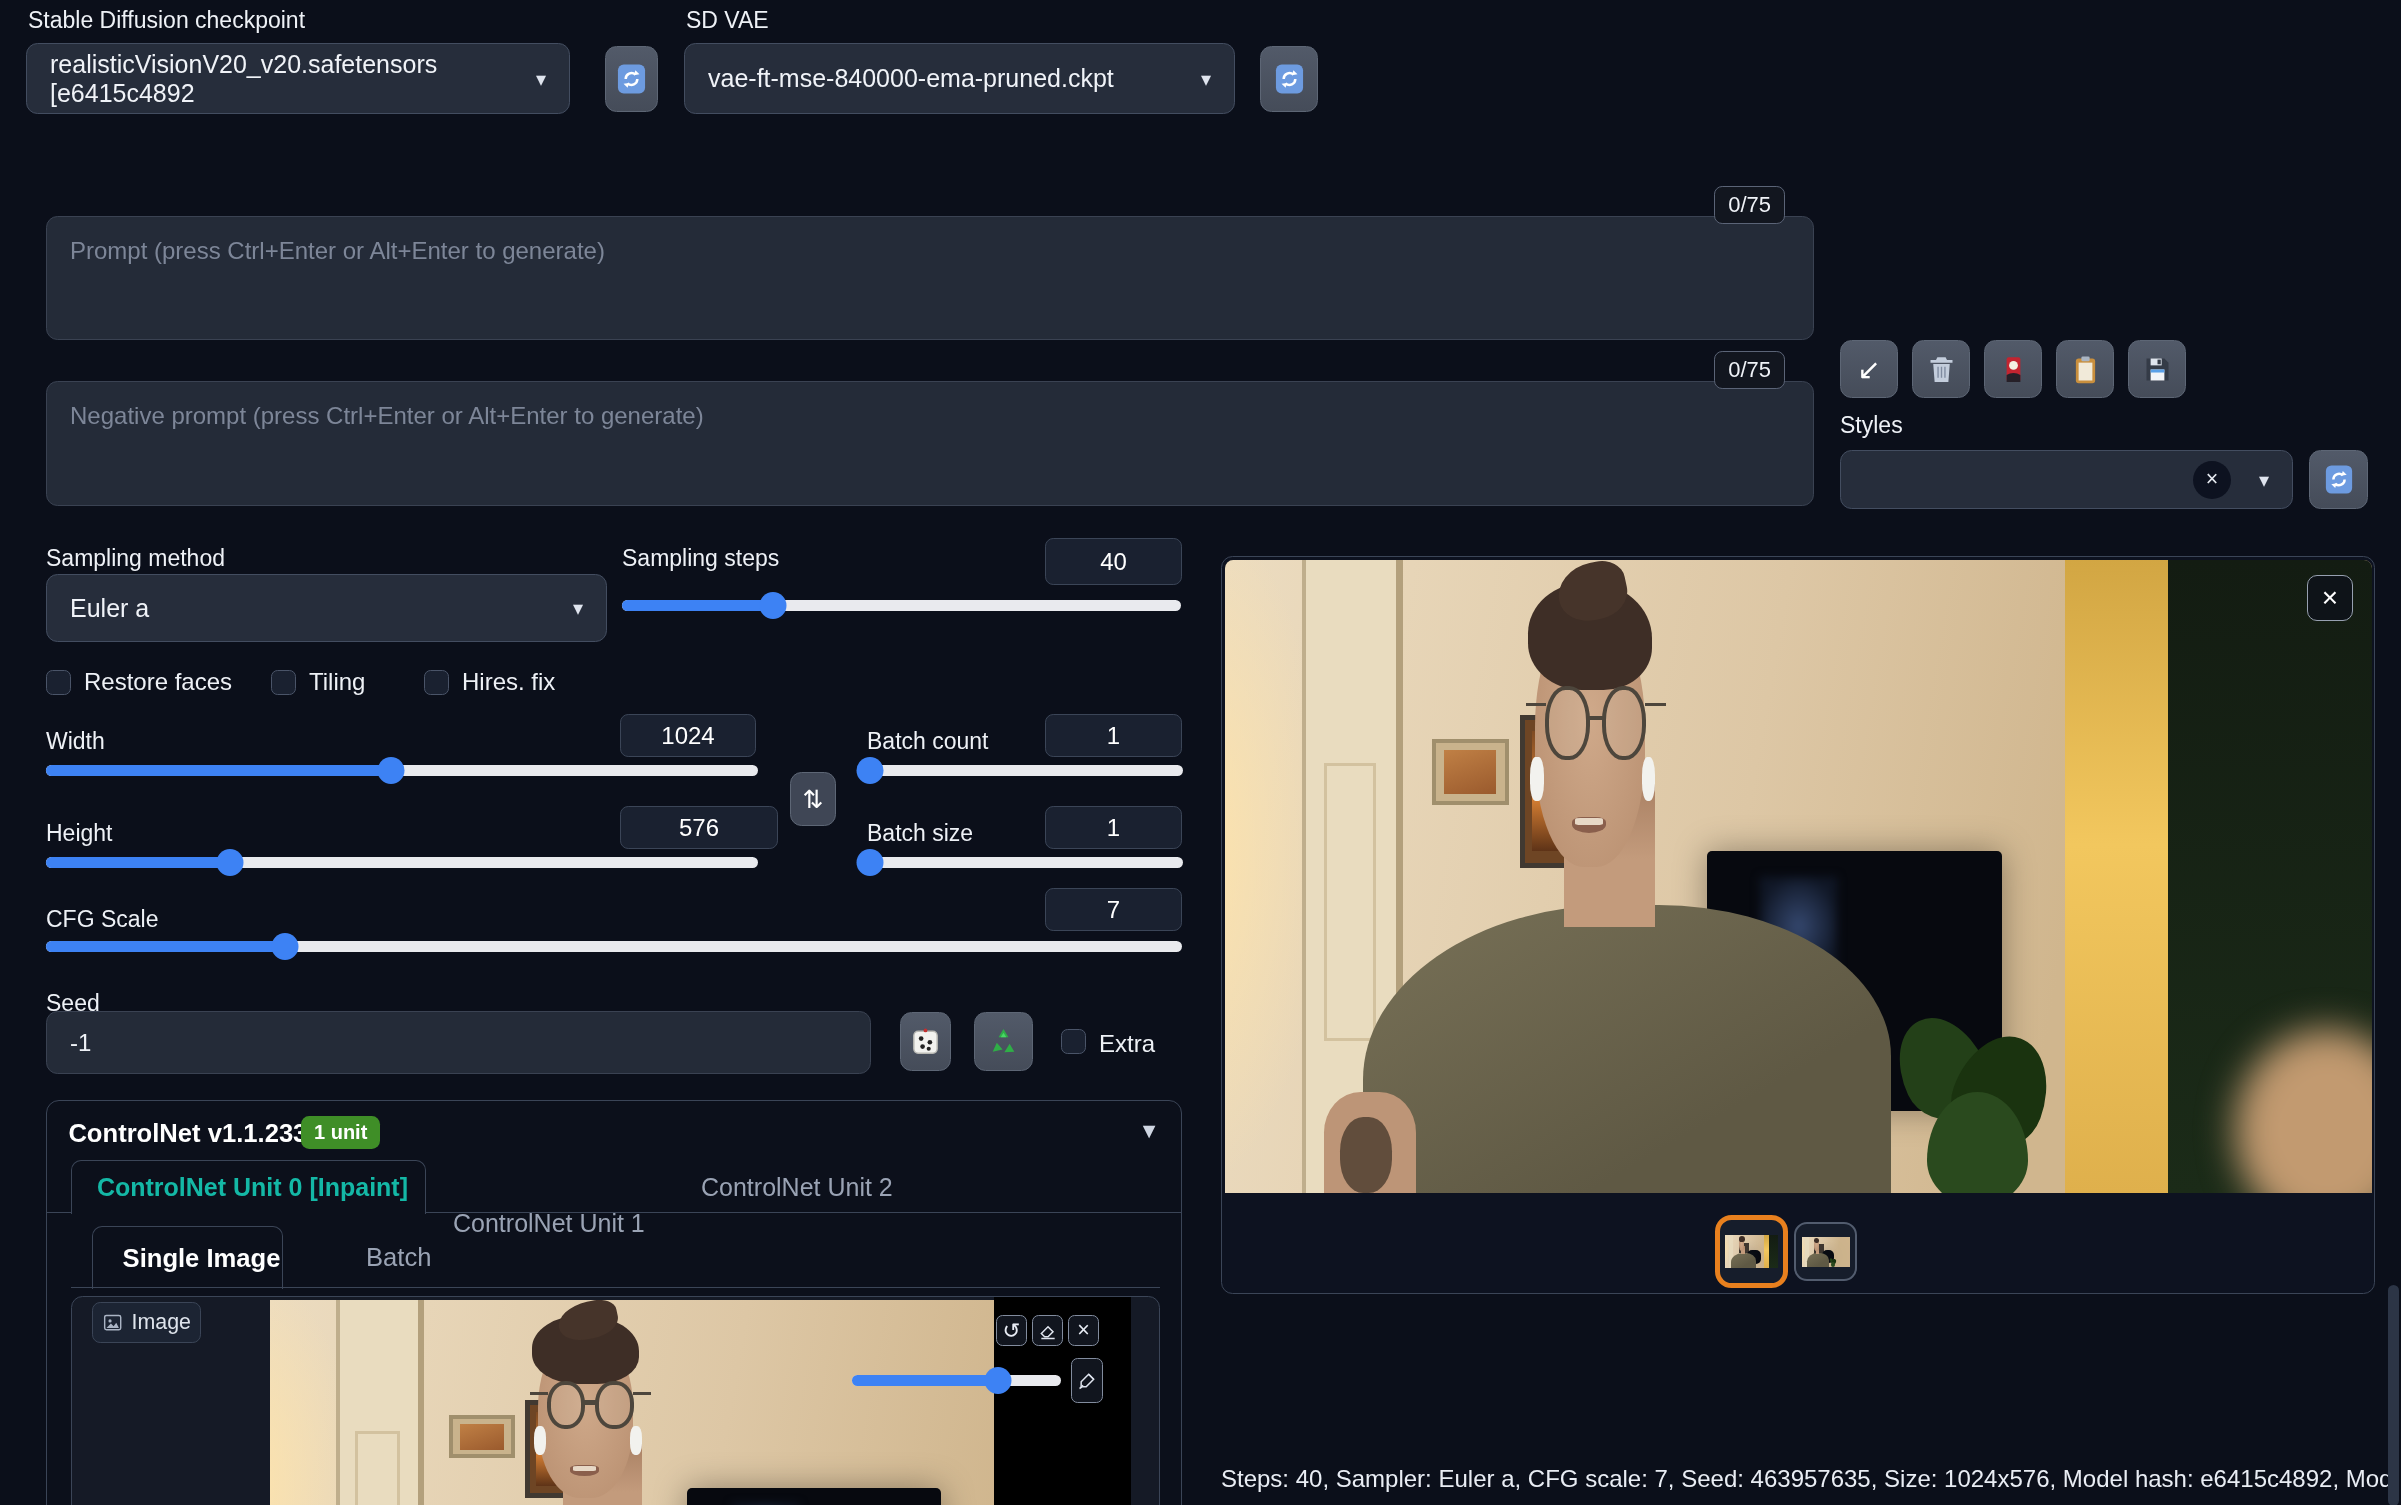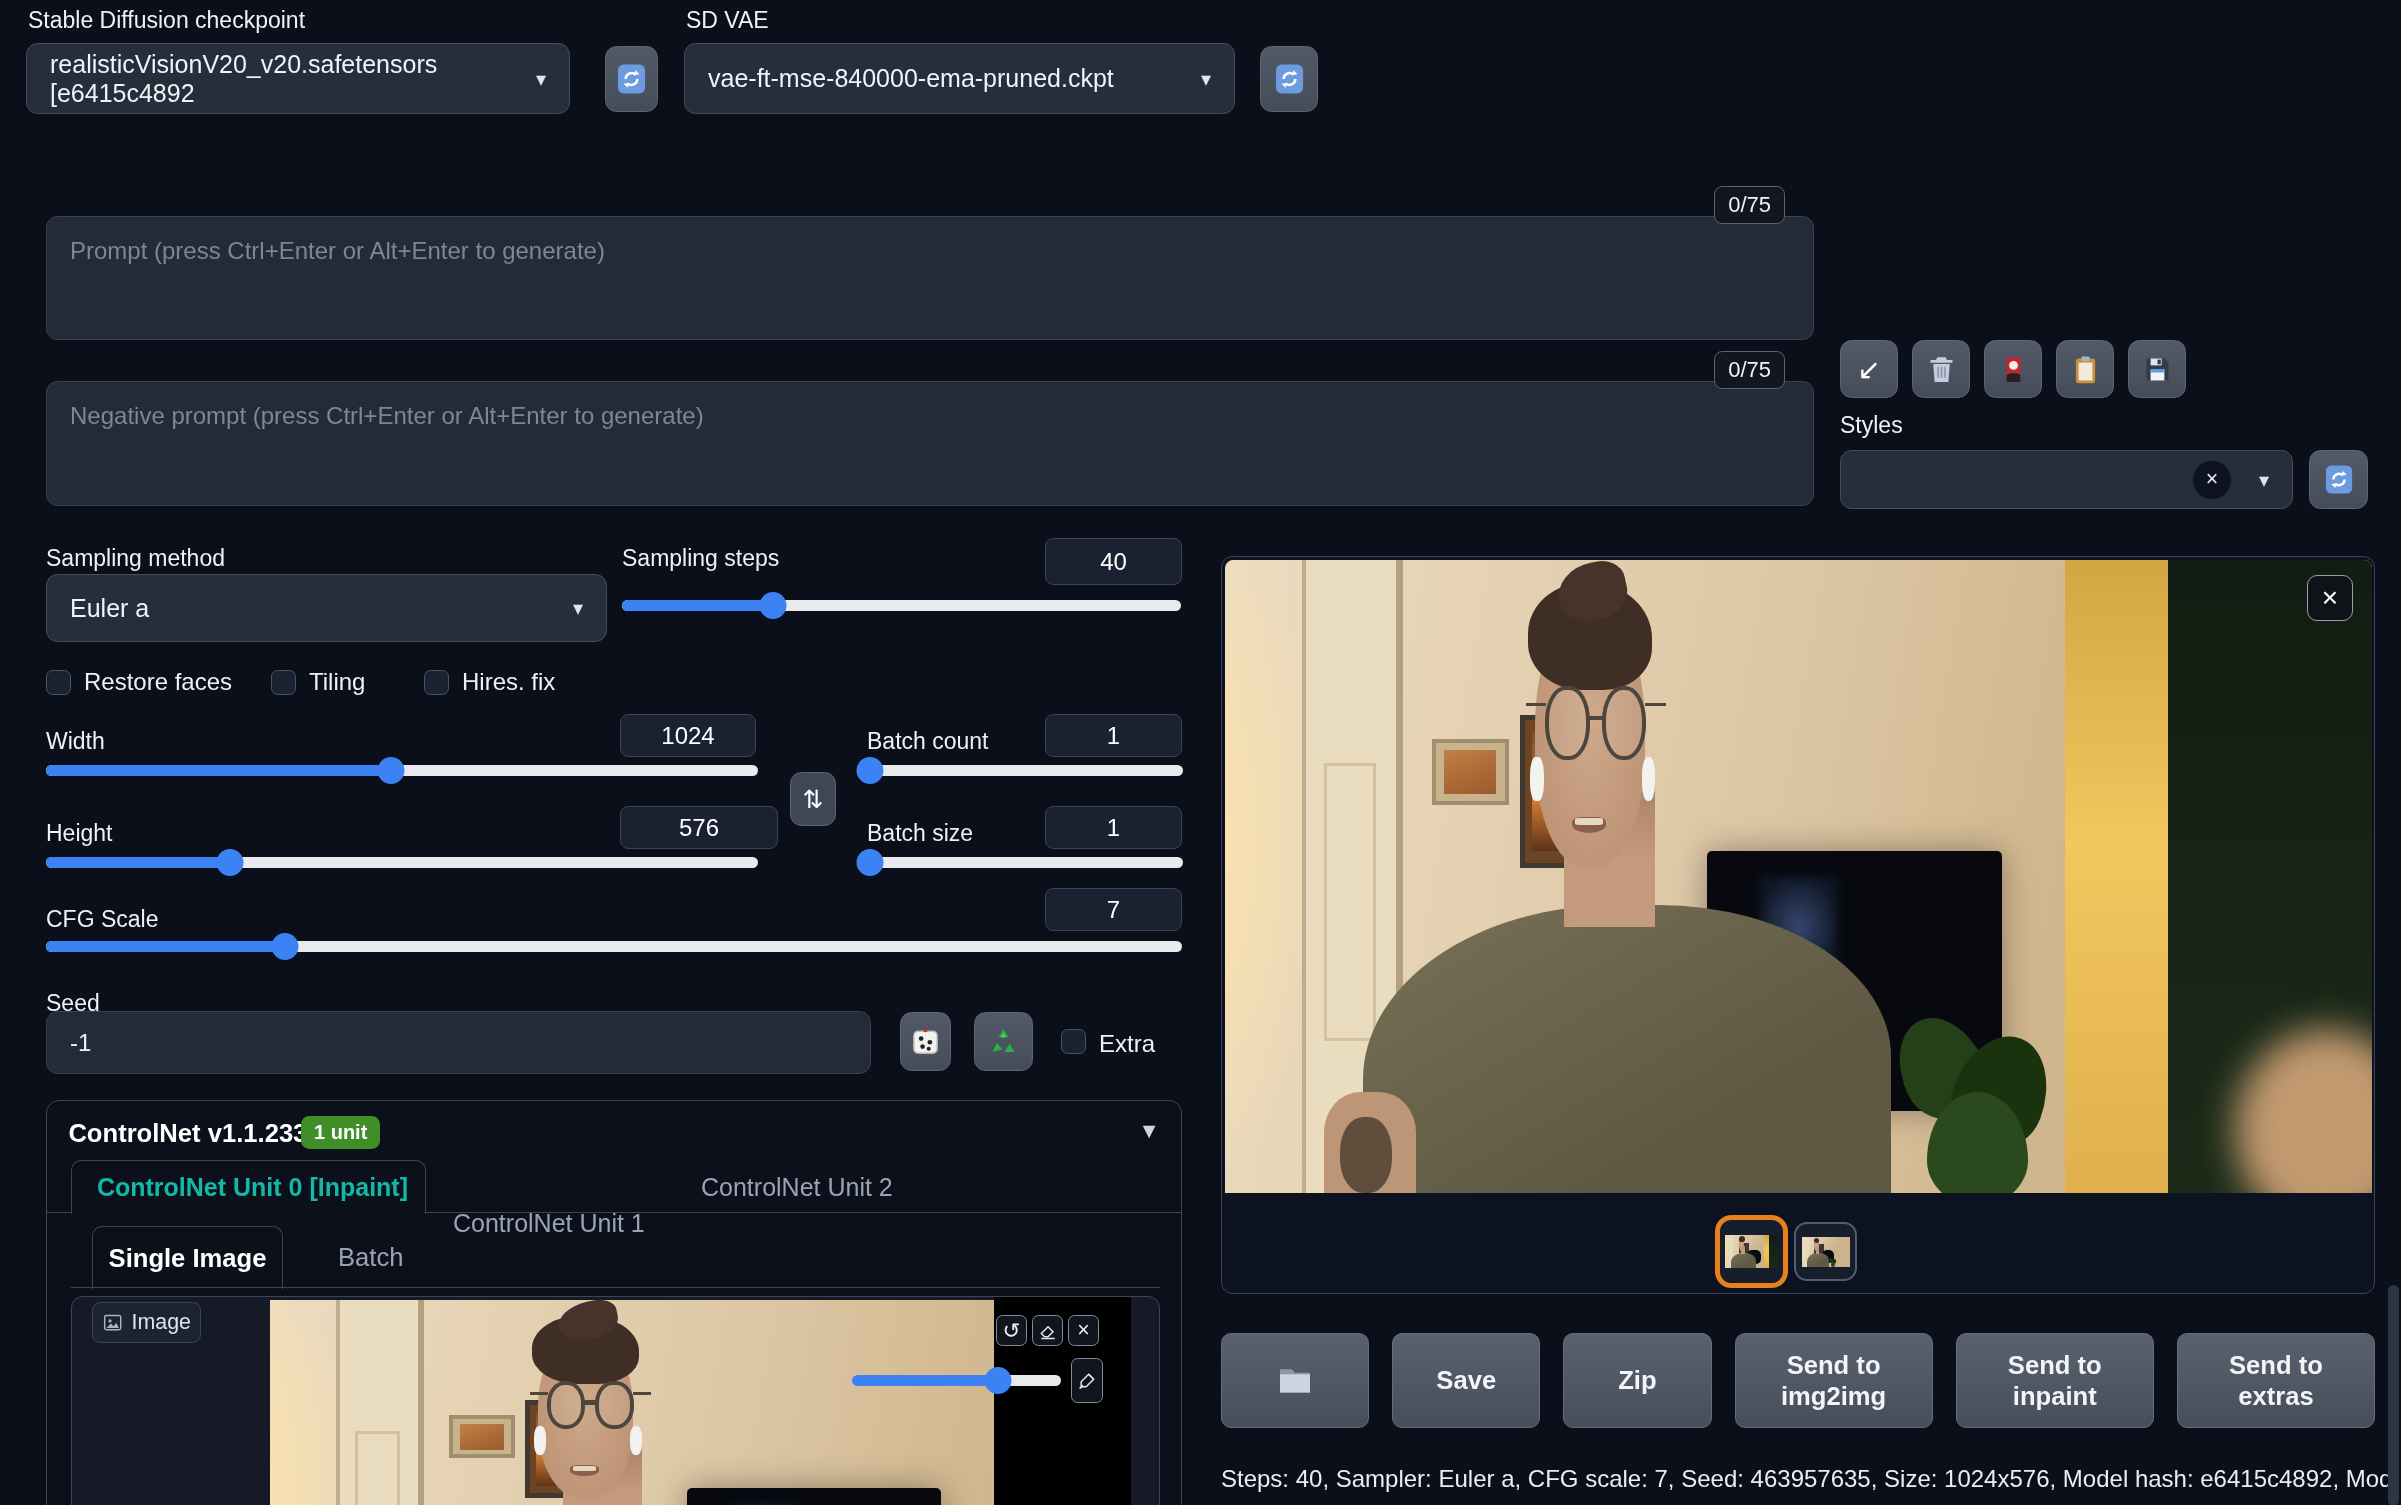--- a/index.html
+++ b/index.html
@@ -50,21 +50,21 @@
 
   
   #cnpanel { border:1.6px solid #3b4557; border-radius:13px; background:#0c101b; }
   .cnbadge { background:#3f8e27; color:#fff; font-size:20px; font-weight:bold; border-radius:8.2px;
              padding:5px 13px; }
   .cntabrow { position:absolute; left:0; right:0; top:59px; height:53px; border-bottom:1.6px solid #3b4557; }
   .cntab { position:absolute; font-size:25px; color:#9aa3b4; cursor:pointer; }
   .cntab.active { color:#14b8a6; font-weight:bold; border:1.6px solid #3b4557; border-bottom:none;
                   border-radius:10px 10px 0 0; background:#0c101b; height:54px; display:flex;
                   align-items:center; justify-content:center;padding-left:8px; }
-  .modetab { position:absolute; font-size:25.6px; color:#9aa3b4; cursor:pointer; }
+  .modetab { position:absolute; font-size:25.6px; color:#9aa3b4; cursor:pointer;padding-left:28px; }
   .modetab.active { color:#fff; font-weight:bold; border:1.6px solid #3b4557; border-bottom:none;
                     border-radius:10px 10px 0 0; display:flex; align-items:center; justify-content:center; }
   #cn-imgwidget { border:1.6px solid #3b4557; border-radius:11.5px; background:#151a26; overflow:hidden; }
   .chip { background:#1c2433; border:1.6px solid #3b4557; border-radius:8.2px; display:flex; gap:8.2px;
           align-items:center; justify-content:center; color:#dfe4ec; font-size:21.4px; }
   .minibtn { background:#151a26cc; border:1.6px solid #828c9e; border-radius:6.6px; color:#e8ecf4;
              display:flex; align-items:center; justify-content:center; font-size:21.4px; cursor:pointer; }
 
   
   #outpanel { border:1.6px solid #3b4557; border-radius:11.5px; background:#0d1220; }
@@ -506,31 +506,18 @@
             </div>
             <div class="sc-shirt"></div>
             <div class="sc-neck"></div>
             <div class="sc-head"></div>
             <div class="sc-hair"></div>
           </div>
       </div>
     </div>
   </div>
 
-  <div class="abs" style="left:1221px;top:1333px;width:1154px;display:flex;gap:23px;">
-    <button class="outbtn">
-      <svg width="40" height="40" viewBox="0 0 24 24">
-          <path d="M3 5h7l2 2h9v3H3z" fill="#8f99a8"></path>
-          <path d="M3 8h18v11H3z" fill="#cdd5e0"></path>
-        </svg>
-    </button>
-    <button class="outbtn">Save</button>
-    <button class="outbtn">Zip</button>
-    <button class="outbtn" style="padding:0 25px;">Send to img2img</button>
-    <button class="outbtn" style="padding:0 25px;">Send to inpaint</button>
-    <button class="outbtn" style="padding:0 25px;">Send to extras</button>
-  </div>
 
   <div id="geninfo" class="abs" style="left:1221px;top:1465px;">Steps: 40, Sampler: Euler a, CFG scale: 7, Seed: 463957635, Size: 1024x576, Model hash: e6415c4892, Model:</div>
 
   <div id="scrollthumb" class="abs" style="top:1285px;height:221px;"></div>
 </div>
 
 
 </body></html>

